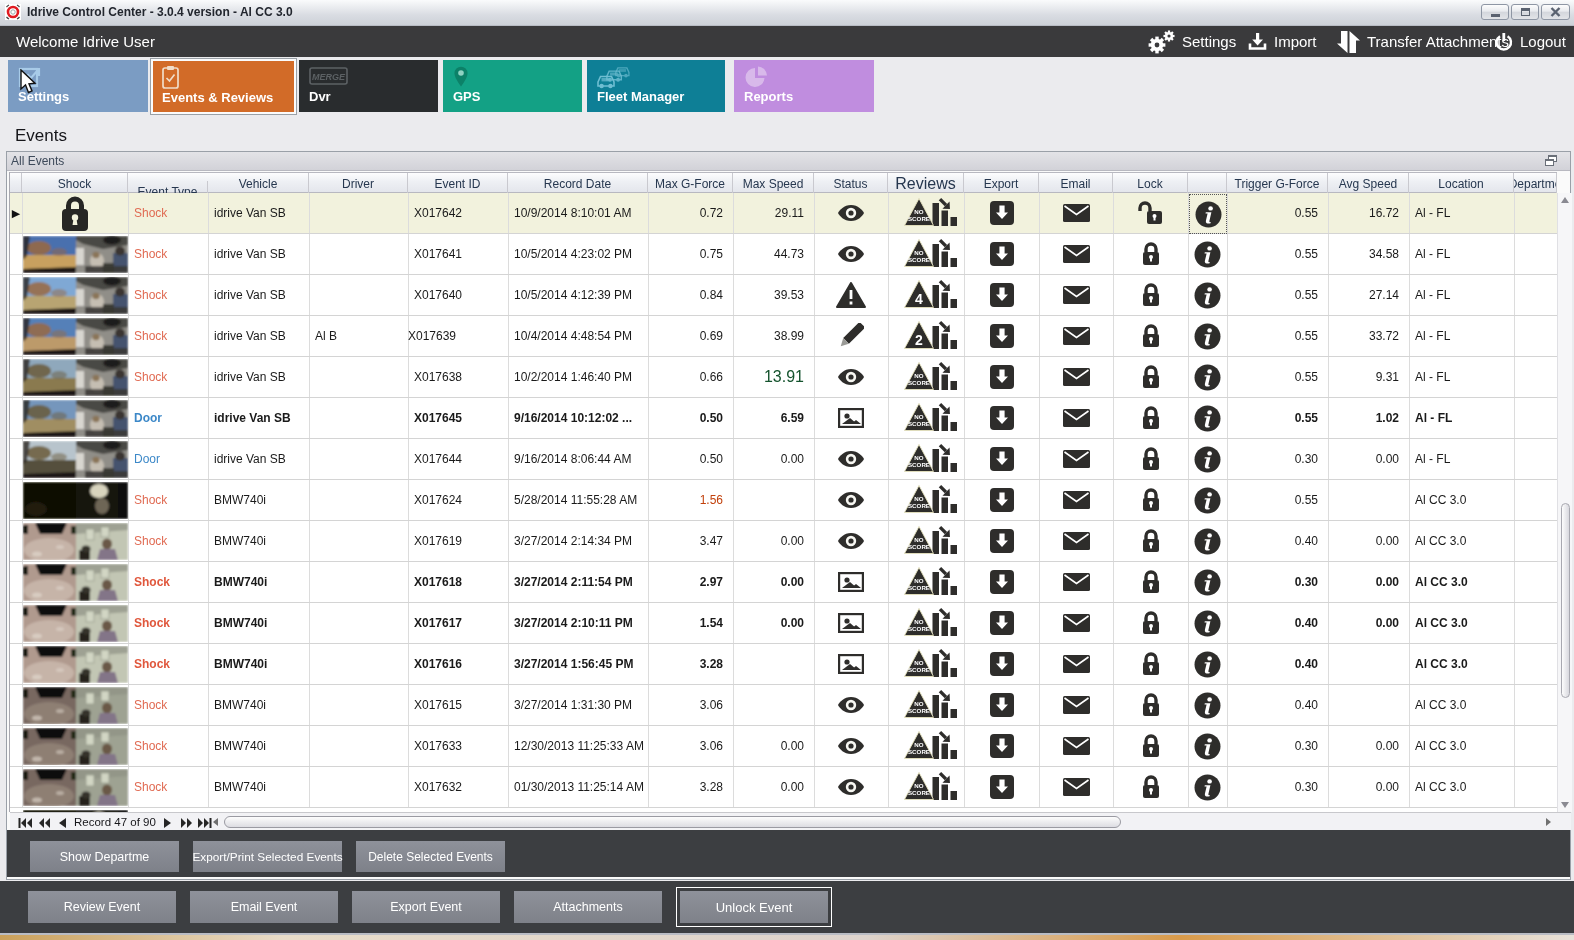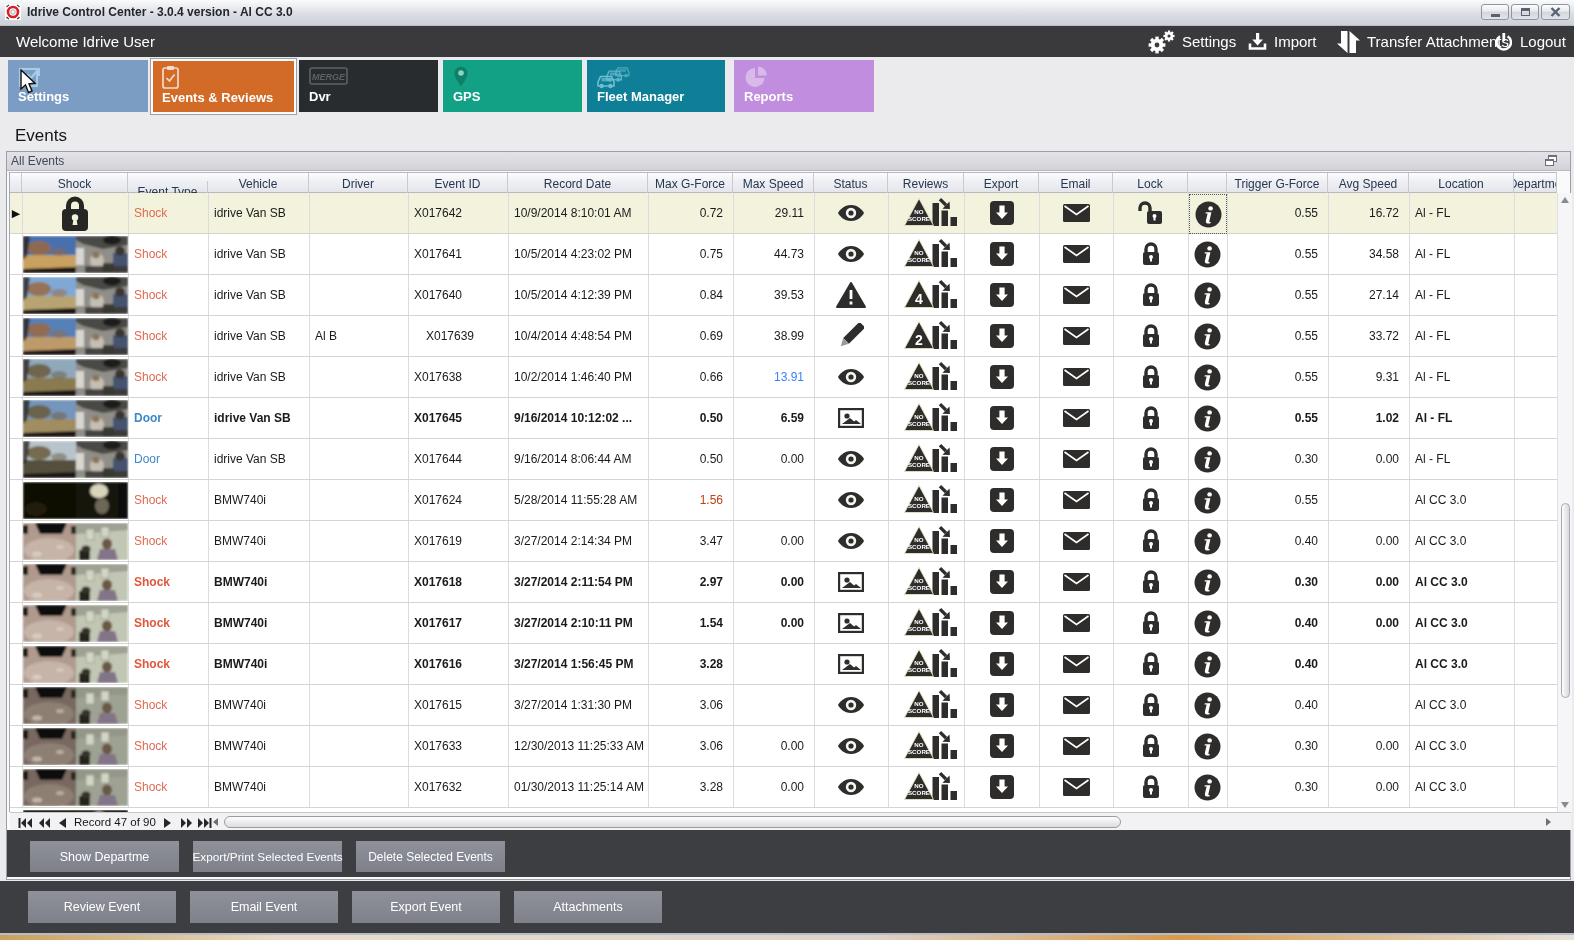--- a/index.html
+++ b/index.html
@@ -163,21 +163,21 @@
     <div style="position:absolute;left:0;top:0;width:12px;height:100%;border-right:1px solid #c9c9cf;box-sizing:border-box;"></div>
     <div style="position:absolute;left:12px;top:0;width:106px;height:21px;border-right:1px solid #c9c9cf;box-sizing:border-box;display:flex;align-items:center;justify-content:center;font-size:12px;color:#26374f;overflow:hidden;">Shock</div>
     <div style="position:absolute;left:118px;top:8px;width:80px;height:21px;border-right:1px solid #c9c9cf;box-sizing:border-box;display:flex;align-items:center;justify-content:center;font-size:12px;color:#26374f;overflow:hidden;">Event Type</div>
     <div style="position:absolute;left:198px;top:0;width:101px;height:21px;border-right:1px solid #c9c9cf;box-sizing:border-box;display:flex;align-items:center;justify-content:center;font-size:12px;color:#26374f;overflow:hidden;">Vehicle</div>
     <div style="position:absolute;left:299px;top:0;width:99px;height:21px;border-right:1px solid #c9c9cf;box-sizing:border-box;display:flex;align-items:center;justify-content:center;font-size:12px;color:#26374f;overflow:hidden;">Driver</div>
     <div style="position:absolute;left:398px;top:0;width:100px;height:21px;border-right:1px solid #c9c9cf;box-sizing:border-box;display:flex;align-items:center;justify-content:center;font-size:12px;color:#26374f;overflow:hidden;">Event ID</div>
     <div style="position:absolute;left:498px;top:0;width:140px;height:21px;border-right:1px solid #c9c9cf;box-sizing:border-box;display:flex;align-items:center;justify-content:center;font-size:12px;color:#26374f;overflow:hidden;">Record Date</div>
     <div style="position:absolute;left:638px;top:0;width:85px;height:21px;border-right:1px solid #c9c9cf;box-sizing:border-box;display:flex;align-items:center;justify-content:center;font-size:12px;color:#26374f;overflow:hidden;">Max G-Force</div>
     <div style="position:absolute;left:723px;top:0;width:81px;height:21px;border-right:1px solid #c9c9cf;box-sizing:border-box;display:flex;align-items:center;justify-content:center;font-size:12px;color:#26374f;overflow:hidden;">Max Speed</div>
     <div style="position:absolute;left:804px;top:0;width:74px;height:21px;border-right:1px solid #c9c9cf;box-sizing:border-box;display:flex;align-items:center;justify-content:center;font-size:12px;color:#26374f;overflow:hidden;">Status</div>
-    <div style="position:absolute;left:878px;top:0;width:76px;height:21px;border-right:1px solid #c9c9cf;box-sizing:border-box;display:flex;align-items:center;justify-content:center;font-size:12px;color:#26374f;overflow:hidden;">Reviews</div>
+    <div style="position:absolute;left:878px;top:0;width:76px;height:21px;border-right:1px solid #c9c9cf;box-sizing:border-box;display:flex;align-items:center;justify-content:center;font-size:16px;color:#26374f;overflow:hidden;">Reviews</div>
     <div style="position:absolute;left:954px;top:0;width:75px;height:21px;border-right:1px solid #c9c9cf;box-sizing:border-box;display:flex;align-items:center;justify-content:center;font-size:12px;color:#26374f;overflow:hidden;">Export</div>
     <div style="position:absolute;left:1029px;top:0;width:74px;height:21px;border-right:1px solid #c9c9cf;box-sizing:border-box;display:flex;align-items:center;justify-content:center;font-size:12px;color:#26374f;overflow:hidden;">Email</div>
     <div style="position:absolute;left:1103px;top:0;width:75px;height:21px;border-right:1px solid #c9c9cf;box-sizing:border-box;display:flex;align-items:center;justify-content:center;font-size:12px;color:#26374f;overflow:hidden;">Lock</div>
     <div style="position:absolute;left:1178px;top:0;width:39px;height:21px;border-right:1px solid #c9c9cf;box-sizing:border-box;display:flex;align-items:center;justify-content:center;font-size:12px;color:#26374f;overflow:hidden;"></div>
     <div style="position:absolute;left:1217px;top:0;width:101px;height:21px;border-right:1px solid #c9c9cf;box-sizing:border-box;display:flex;align-items:center;justify-content:center;font-size:12px;color:#26374f;overflow:hidden;">Trigger G-Force</div>
     <div style="position:absolute;left:1318px;top:0;width:81px;height:21px;border-right:1px solid #c9c9cf;box-sizing:border-box;display:flex;align-items:center;justify-content:center;font-size:12px;color:#26374f;overflow:hidden;">Avg Speed</div>
     <div style="position:absolute;left:1399px;top:0;width:105px;height:21px;border-right:1px solid #c9c9cf;box-sizing:border-box;display:flex;align-items:center;justify-content:center;font-size:12px;color:#26374f;overflow:hidden;">Location</div>
     <div style="position:absolute;left:1504px;top:0;width:43px;height:21px;border-right:1px solid #c9c9cf;box-sizing:border-box;display:flex;align-items:center;justify-content:center;font-size:12px;color:#26374f;overflow:hidden;">Departme</div>
   </div>
 <div style="position:absolute;left:10px;top:193px;width:1547px;height:41px;background:#f2f2dd;border-bottom:1px solid #d4d4d4;box-sizing:border-box;">
@@ -521,21 +521,21 @@
           <rect x="90" y="17" width="15" height="20" fill="#44536e"></rect>
           <ellipse cx="97" cy="15" rx="5" ry="4.5" fill="#3a3630"></ellipse>
           <rect x="80" y="27" width="11" height="10" fill="#3e3c38"></rect>
           <rect x="62" y="30" width="43" height="7" fill="#383632" opacity="0.85"></rect>
         </g>
       </svg>
     </div>
     <div style="position:absolute;left:118px;top:0;width:80px;height:100%;display:flex;align-items:center;justify-content:flex-start;padding-left:6px;font-size:12px;color:#e06a52;box-sizing:border-box;">Shock</div>
     <div style="position:absolute;left:198px;top:0;width:101px;height:100%;display:flex;align-items:center;justify-content:flex-start;padding-left:6px;font-size:12px;color:#1a1a1a;box-sizing:border-box;">idrive Van SB</div>
     <div style="position:absolute;left:299px;top:0;width:99px;height:100%;display:flex;align-items:center;justify-content:flex-start;padding-left:6px;font-size:12px;color:#1a1a1a;box-sizing:border-box;">Al B</div>
-    <div style="position:absolute;left:398px;top:0;width:100px;height:100%;display:flex;align-items:center;justify-content:flex-start;padding-left:6px;font-size:12px;color:#1a1a1a;box-sizing:border-box;margin-left:12px;">X017639</div>
+    <div style="position:absolute;left:398px;top:0;width:100px;height:100%;display:flex;align-items:center;justify-content:flex-start;font-size:12px;color:#1a1a1a;box-sizing:border-box;">X017639</div>
     <div style="position:absolute;left:498px;top:0;width:140px;height:100%;display:flex;align-items:center;justify-content:flex-start;padding-left:6px;font-size:12px;color:#1a1a1a;box-sizing:border-box;">10/4/2014 4:48:54 PM</div>
     <div style="position:absolute;left:638px;top:0;width:85px;height:100%;display:flex;align-items:center;justify-content:flex-end;padding-right:10px;font-size:12px;color:#1a1a1a;box-sizing:border-box;">0.69</div>
     <div style="position:absolute;left:723px;top:0;width:81px;height:100%;display:flex;align-items:center;justify-content:flex-end;padding-right:10px;font-size:12px;color:#1a1a1a;box-sizing:border-box;">38.99</div>
     <div style="position:absolute;left:804px;top:0;width:74px;height:100%;display:flex;align-items:center;justify-content:center;font-size:12px;color:#1a1a1a;box-sizing:border-box;">
       <svg width="26" height="26" viewBox="0 0 26 26" style="">
         <g transform="rotate(45 13 13)">
           <rect x="9" y="-3" width="8" height="23" fill="#2e2d2b"></rect>
           <path d="M9 20 L17 20 L13 27.5 Z" fill="#9a9a96"></path>
         </g>
       </svg>
@@ -629,21 +629,21 @@
           <rect x="80" y="27" width="11" height="10" fill="#3e3c38"></rect>
           <rect x="62" y="30" width="43" height="7" fill="#383632" opacity="0.85"></rect>
         </g>
       </svg>
     </div>
     <div style="position:absolute;left:118px;top:0;width:80px;height:100%;display:flex;align-items:center;justify-content:flex-start;padding-left:6px;font-size:12px;color:#e06a52;box-sizing:border-box;">Shock</div>
     <div style="position:absolute;left:198px;top:0;width:101px;height:100%;display:flex;align-items:center;justify-content:flex-start;padding-left:6px;font-size:12px;color:#1a1a1a;box-sizing:border-box;">idrive Van SB</div>
     <div style="position:absolute;left:398px;top:0;width:100px;height:100%;display:flex;align-items:center;justify-content:flex-start;padding-left:6px;font-size:12px;color:#1a1a1a;box-sizing:border-box;">X017638</div>
     <div style="position:absolute;left:498px;top:0;width:140px;height:100%;display:flex;align-items:center;justify-content:flex-start;padding-left:6px;font-size:12px;color:#1a1a1a;box-sizing:border-box;">10/2/2014 1:46:40 PM</div>
     <div style="position:absolute;left:638px;top:0;width:85px;height:100%;display:flex;align-items:center;justify-content:flex-end;padding-right:10px;font-size:12px;color:#1a1a1a;box-sizing:border-box;">0.66</div>
-    <div style="position:absolute;left:723px;top:0;width:81px;height:100%;display:flex;align-items:center;justify-content:flex-end;padding-right:10px;font-size:12px;color:#3b82f6;box-sizing:border-box;">13.91</div>
+    <div style="position:absolute;left:723px;top:0;width:81px;height:100%;display:flex;align-items:center;justify-content:flex-end;padding-right:10px;font-size:16px;color:#14532d;box-sizing:border-box;">13.91</div>
     <div style="position:absolute;left:804px;top:0;width:74px;height:100%;display:flex;align-items:center;justify-content:center;font-size:12px;color:#1a1a1a;box-sizing:border-box;">
       <svg width="28" height="18" viewBox="0 0 28 18" style="">
         <path d="M14 1 C7 1 2.5 6 1 9 C2.5 12 7 17 14 17 C21 17 25.5 12 27 9 C25.5 6 21 1 14 1 Z" fill="#2e2d2b"></path>
         <circle cx="14" cy="9" r="5.2" fill="#f7f7f2"></circle>
         <circle cx="14" cy="9" r="2.6" fill="#2e2d2b"></circle>
       </svg>
     </div>
     <div style="position:absolute;left:878px;top:0;width:76px;height:100%;display:flex;align-items:center;justify-content:center;font-size:12px;color:#1a1a1a;box-sizing:border-box;">
       <svg width="62" height="33" viewBox="0 0 62 33" style="">
         <rect x="37.5" y="6" width="6.5" height="23" fill="#2e2d2b"></rect>
@@ -1775,14 +1775,17 @@
 <div style="position:absolute;left:7px;top:830px;width:1563px;height:47px;background:#3c3e41;">
 <div style="position:absolute;left:23px;top:11px;width:149px;height:31px;background:linear-gradient(#8e919a,#7e8189);color:#fff;font-size:12.5px;white-space:nowrap;display:flex;align-items:center;justify-content:center;box-sizing:border-box;">Show Departme</div>
 <div style="position:absolute;left:186px;top:11px;width:149px;height:31px;background:linear-gradient(#8e919a,#7e8189);color:#fff;font-size:11.8px;white-space:nowrap;display:flex;align-items:center;justify-content:center;box-sizing:border-box;">Export/Print Selected Events</div>
 <div style="position:absolute;left:349px;top:11px;width:149px;height:31px;background:linear-gradient(#8e919a,#7e8189);color:#fff;font-size:12px;white-space:nowrap;display:flex;align-items:center;justify-content:center;box-sizing:border-box;">Delete Selected  Events</div>
 </div>
 <div style="position:absolute;left:0;top:881px;width:1574px;height:52px;background:#3c3e41;">
 <div style="position:absolute;left:28px;top:10px;width:148px;height:32px;background:linear-gradient(#8e919a,#7e8189);color:#fff;font-size:12.5px;white-space:nowrap;display:flex;align-items:center;justify-content:center;box-sizing:border-box;">Review Event</div>
 <div style="position:absolute;left:190px;top:10px;width:148px;height:32px;background:linear-gradient(#8e919a,#7e8189);color:#fff;font-size:12.5px;white-space:nowrap;display:flex;align-items:center;justify-content:center;box-sizing:border-box;">Email Event</div>
 <div style="position:absolute;left:352px;top:10px;width:148px;height:32px;background:linear-gradient(#8e919a,#7e8189);color:#fff;font-size:12.5px;white-space:nowrap;display:flex;align-items:center;justify-content:center;box-sizing:border-box;">Export Event</div>
 <div style="position:absolute;left:514px;top:10px;width:148px;height:32px;background:linear-gradient(#8e919a,#7e8189);color:#fff;font-size:12.5px;white-space:nowrap;display:flex;align-items:center;justify-content:center;box-sizing:border-box;">Attachments</div>
+<div style="position:absolute;left:676px;top:6px;width:156px;height:40px;border:1px solid #fff;background:#3c3e41;box-sizing:border-box;">
+      <div style="position:absolute;left:3px;top:3px;right:3px;bottom:3px;background:linear-gradient(#8e919a,#7e8189);color:#fff;font-size:13px;display:flex;align-items:center;justify-content:center;">Unlock Event</div>
+    </div>
 </div>
 <div style="position:absolute;left:0;top:933px;width:1574px;height:2px;background:#b9bcc4;"></div>
 <div style="position:absolute;left:0;top:935px;width:1574px;height:5px;background:linear-gradient(90deg,#caa05a,#e8dcc8 18%,#ddd3cc 55%,#d89a4a 75%,#e8e2da);"></div>
 </body></html>

